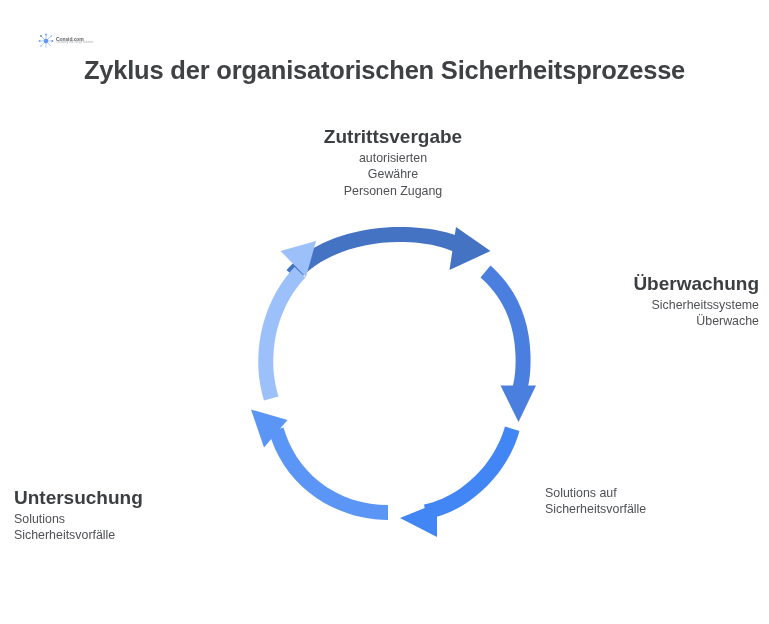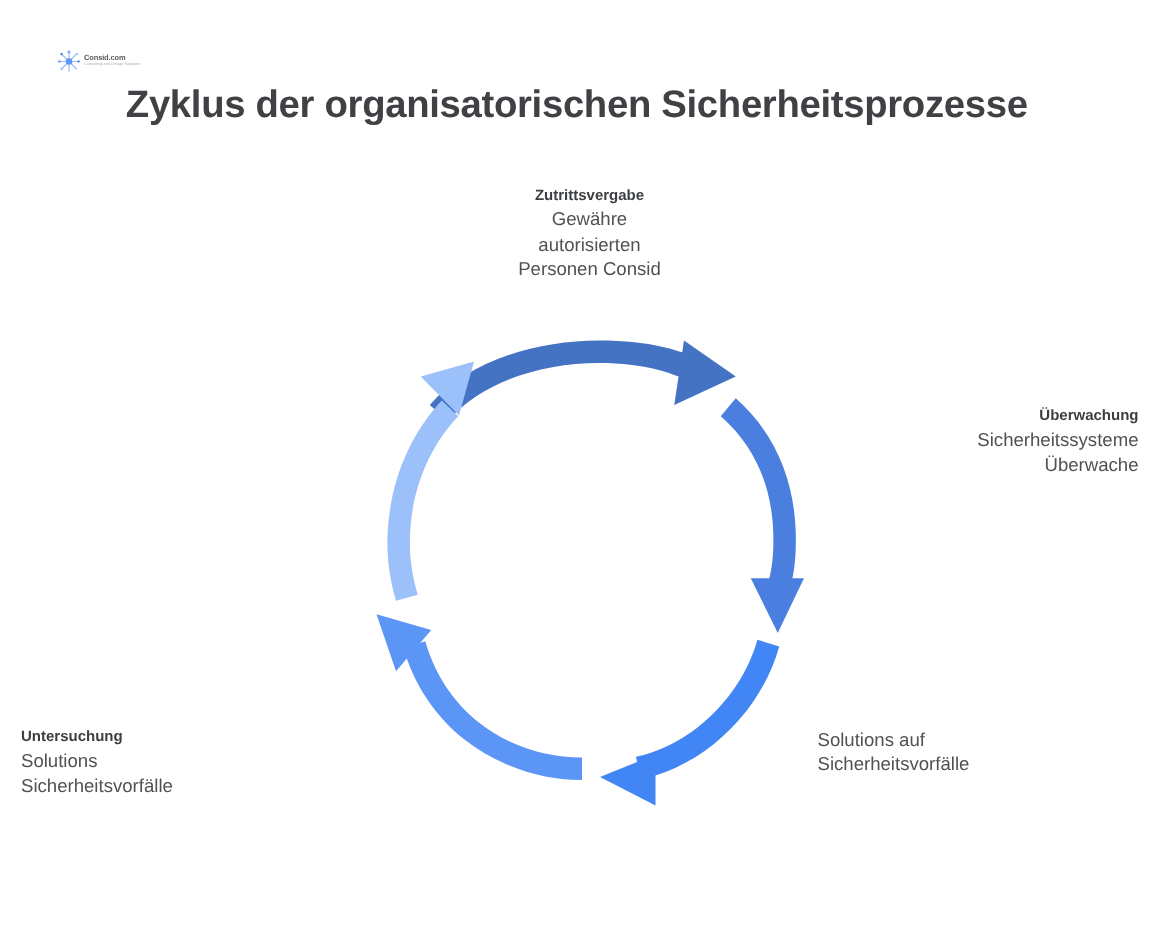--- a/index.html
+++ b/index.html
@@ -86,21 +86,21 @@
     width: 322px;
     height: 330px;
   }
 
   
   .node {
     position: absolute;
     line-height: 1.32;
   }
   .node-title {
-    font-size: 10px;
+    font-size: 19px;
     font-weight: bold;
     color: #3c3f42;
     margin-bottom: 1px;
   }
   .node-desc {
     font-size: 12.4px;
     color: #4f5155;
     font-weight: normal;
   }
 
@@ -201,23 +201,23 @@
                  C 52.5 82.5, 41.0 110.0, 39.5 139.5
                  C 38.5 154.0, 40.5 168.0, 44.5 181.5
                  Z" fill="#9cc0fa"></path>
         <polygon points="46.5,36.0 82.0,26.0 72.0,62.0" fill="#9cc0fa"></polygon>
       </g>
     </svg>
 
     <div class="node node-top">
       <div class="node-title">Zutrittsvergabe</div>
       <div class="node-desc">
+        <div>autorisierten</div>
         <div>Gewähre</div>
-        <div>autorisierten</div>
-        <div>Personen Consid</div>
+        <div>Personen Zugang</div>
       </div>
     </div>
 
     <div class="node node-right">
       <div class="node-title">Überwachung</div>
       <div class="node-desc">
         <div>Sicherheitssysteme</div>
         <div>Überwache</div>
       </div>
     </div>

